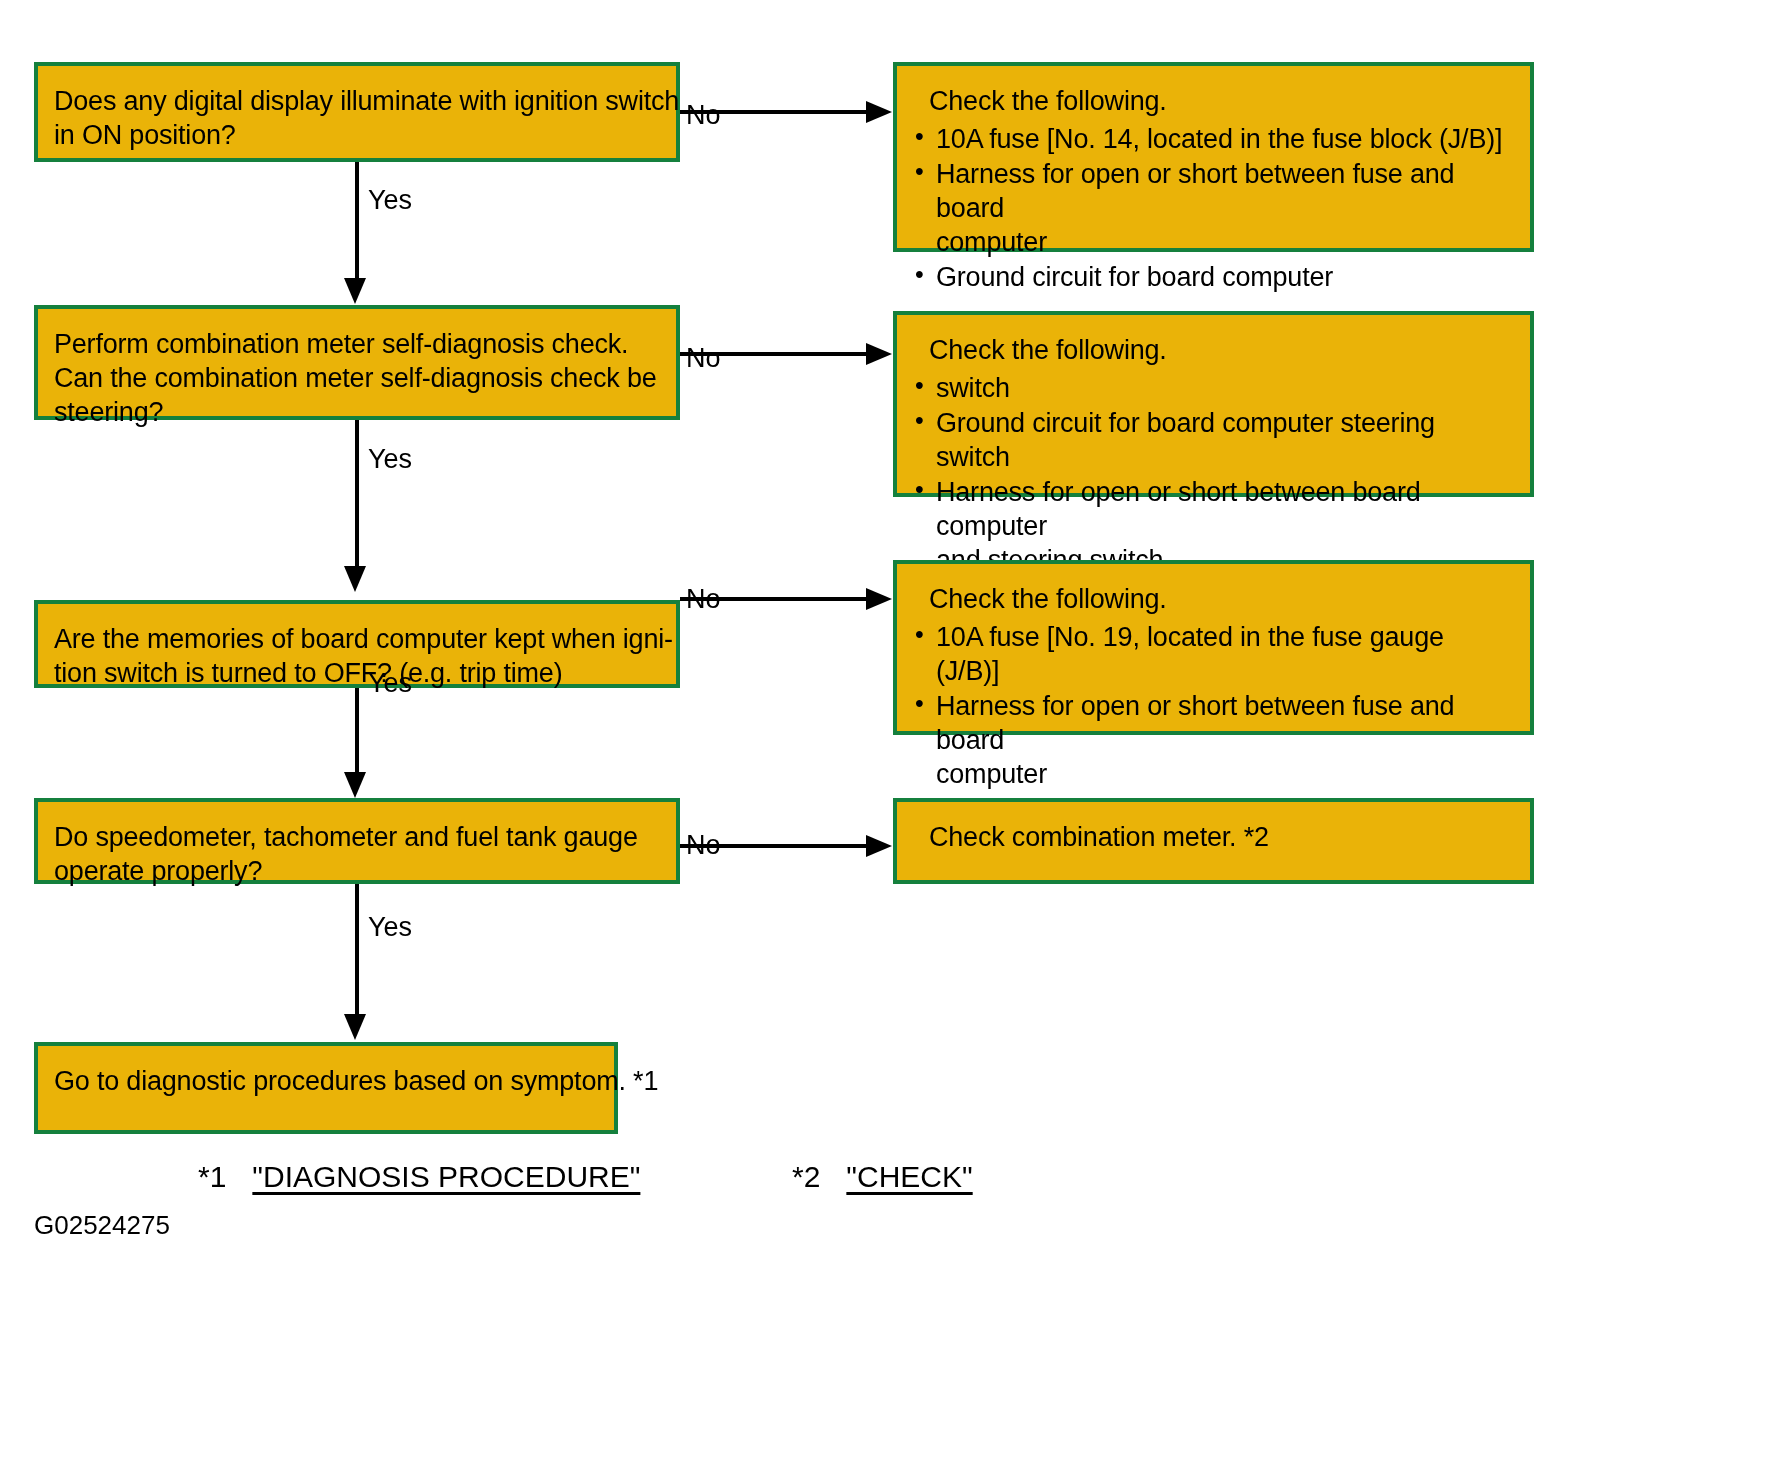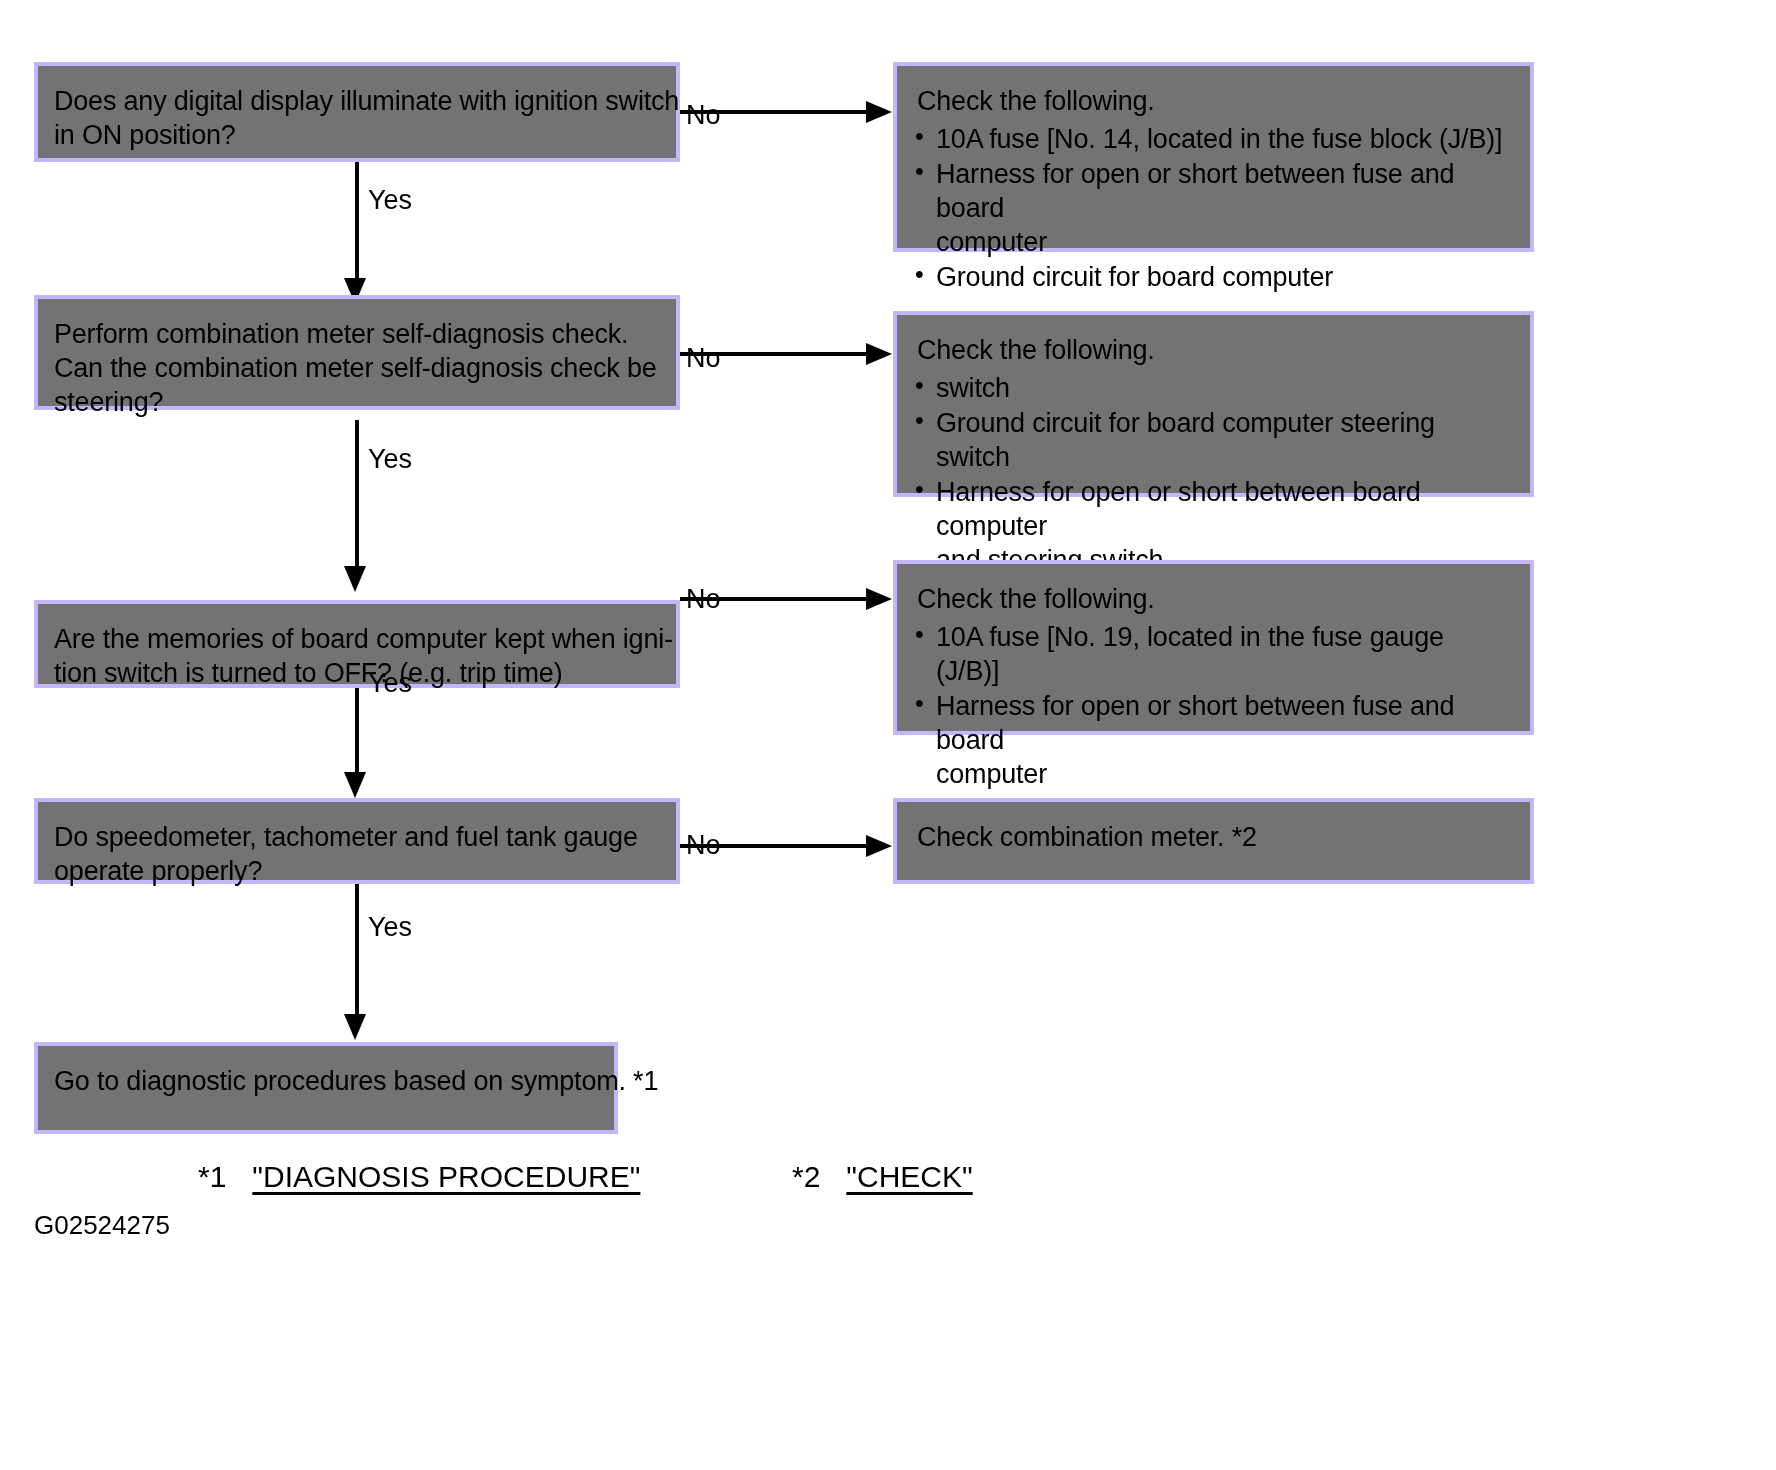--- a/index.html
+++ b/index.html
@@ -18,32 +18,32 @@
   #canvas {
     position: relative;
     width: 1776px;
     height: 1470px;
   }
 
   
   .box {
     position: absolute;
     box-sizing: border-box;
-    border: 4px solid #c4b5fd;
-    background: #737373;
+    border: 4px solid #15803d;
+    background: #eab308;
   }
   .box .body {
     padding: 18px 16px 10px 16px;
     font-size: 27px;
     line-height: 1.26;
     letter-spacing: -0.2px;
   }
   .q-line { white-space: pre; }
 
-  .heading { margin: 0 0 2px 4px; }
+  .heading { margin: 0 0 2px 16px; }
 
   ul.checklist {
     list-style: none;
     margin: 4px 0 0 0;
     padding: 0;
   }
   ul.checklist li {
     position: relative;
     padding-left: 23px;
     margin-bottom: 1px;
@@ -144,21 +144,21 @@
           <span class="txt">Ground circuit for board computer</span>
         </li>
       </ul>
     </div>
   </div>
 
   <div class="vline" style="left:355px; top:162px; height:122px;"></div>
   <div class="arrow-down" style="left:344px; top:278px;"></div>
   <div class="edge-label" style="left:368px; top:167px;">Yes</div>
 
-  <div class="box" style="left:34px; top:295px; width:646px; height:115px;">
+  <div class="box" style="left:34px; top:305px; width:646px; height:115px;">
     <div class="body">
       <div class="q-line">Perform combination meter self-diagnosis check.</div>
       <div class="q-line">Can the combination meter self-diagnosis check be</div>
       <div class="q-line">steering?</div>
     </div>
   </div>
 
   <div class="hline" style="left:680px; top:352px; width:190px;"></div>
   <div class="arrow-right" style="left:866px; top:343px;"></div>
   <div class="edge-label" style="left:686px; top:325px;">No</div>

